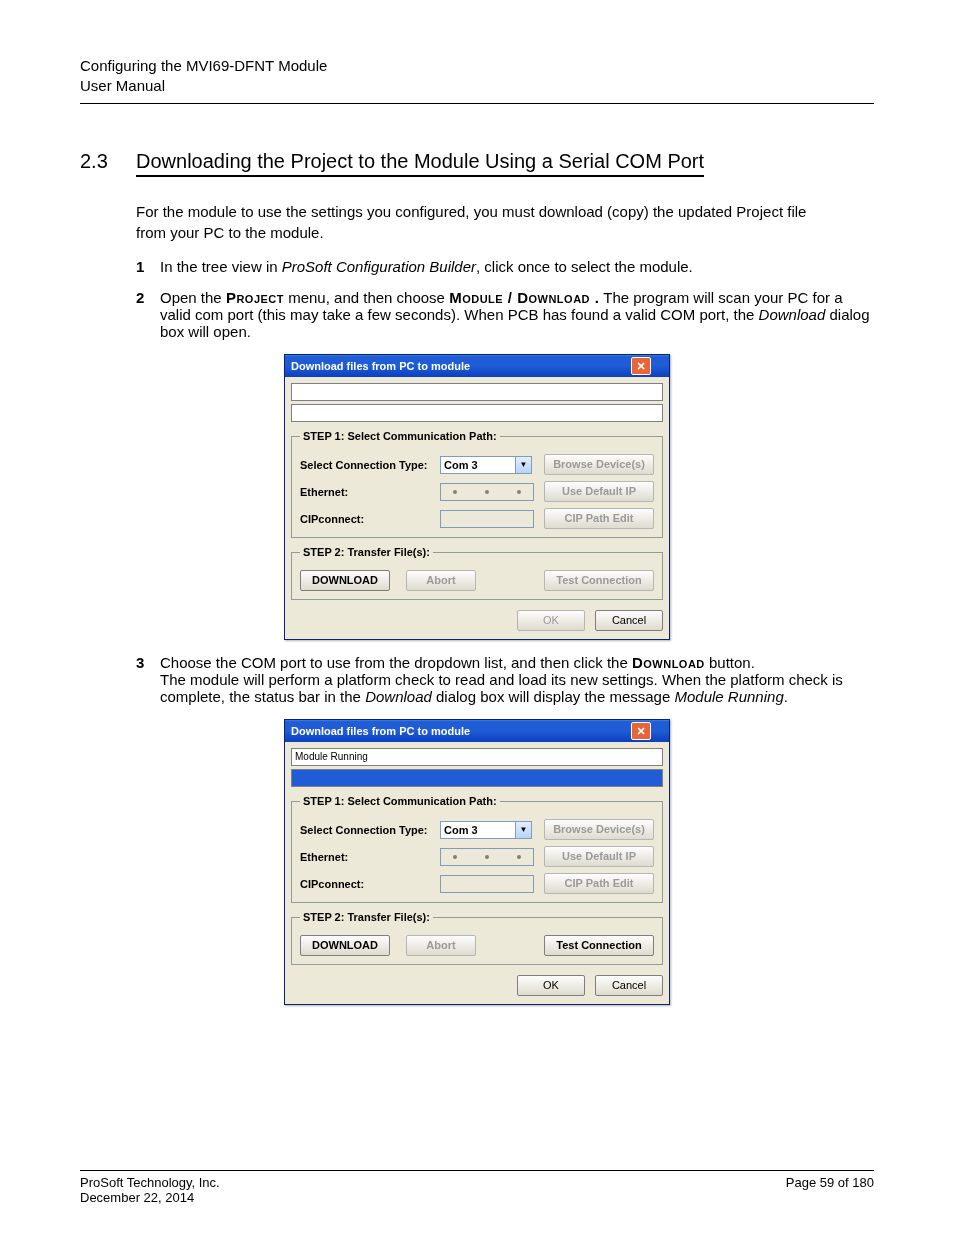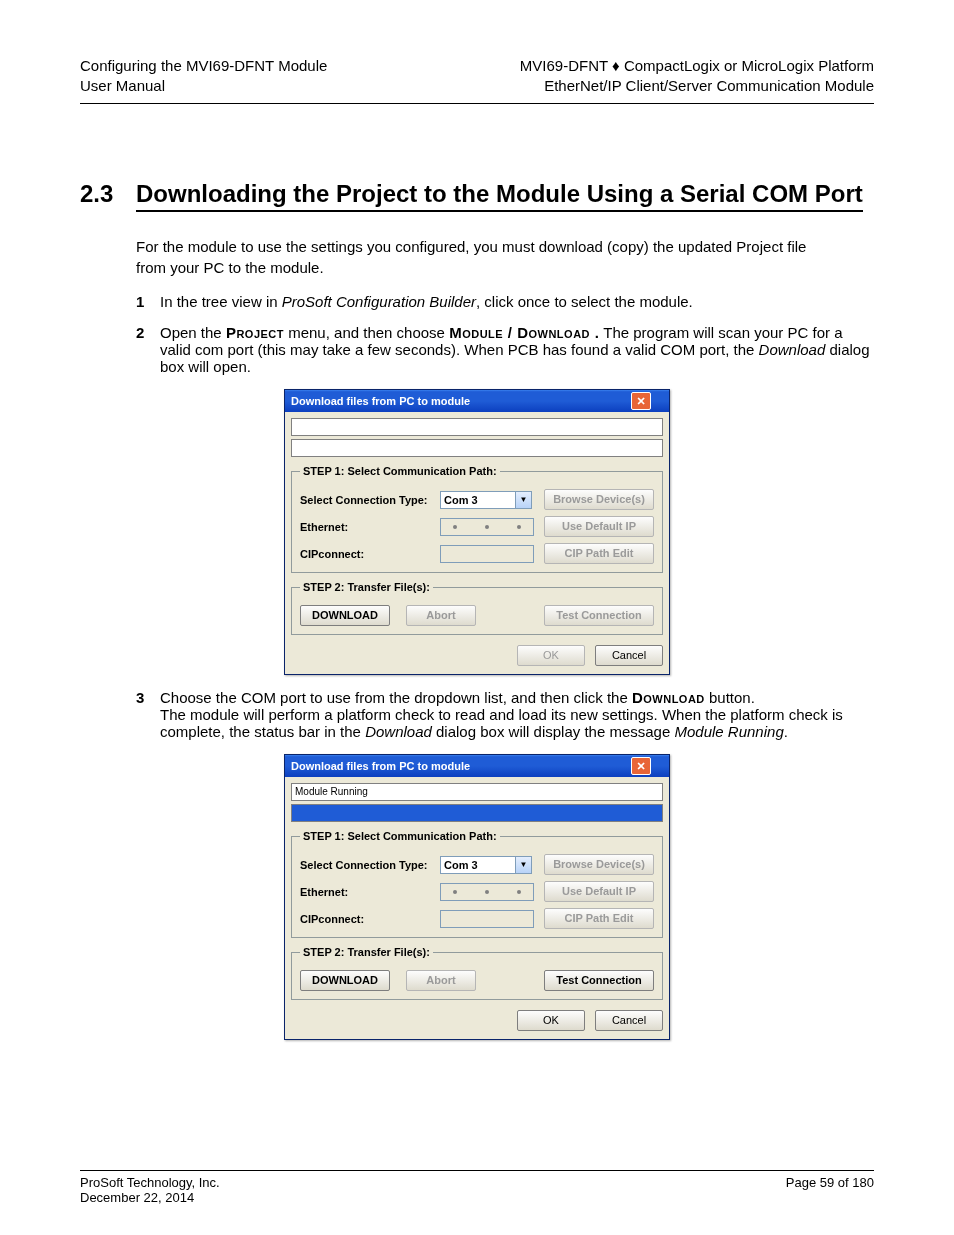--- a/index.html
+++ b/index.html
@@ -24,23 +24,23 @@
   }
   .header-left { text-align: left; }
   .header-right { text-align: right; }
   .hr-top {
     border: none;
     border-top: 1px solid #000;
     margin: 6px 0 0 0;
   }
   .section-num {
     font-family: Arial, sans-serif;
-    font-weight: bold;
-    font-size: 24px;
-    margin-top: 76px;
+    font-weight: normal;
+    font-size: 20px;
+    margin-top: 46px;
     display: flex;
   }
   .section-num .num { width: 56px; }
   .section-title-underline {
     border-bottom: 2px solid #000;
     padding-bottom: 2px;
   }
   .body-text {
     margin-left: 56px;
     margin-top: 24px;
@@ -223,26 +223,20 @@
 </head>
 <body>
 
 <div class="page">
 
   <div class="header">
     <div class="header-left">
       <div>Configuring the MVI69-DFNT Module</div>
       <div>User Manual</div>
     </div>
-    <div class="header-right">
-      <div>
-        <span>MVI69-DFNT </span><span>♦</span><span> CompactLogix or MicroLogix Platform</span>
-      </div>
-      <div>EtherNet/IP Client/Server Communication Module</div>
-    </div>
   </div>
   <hr class="hr-top">
 
   <div class="section-num">
     <span class="num">2.3</span>
     <span class="section-title-underline">Downloading the Project to the Module Using a Serial COM Port</span>
   </div>
 
   <div class="body-text">For the module to use the settings you configured, you must download (copy) the updated Project file from your PC to the module.</div>
 

